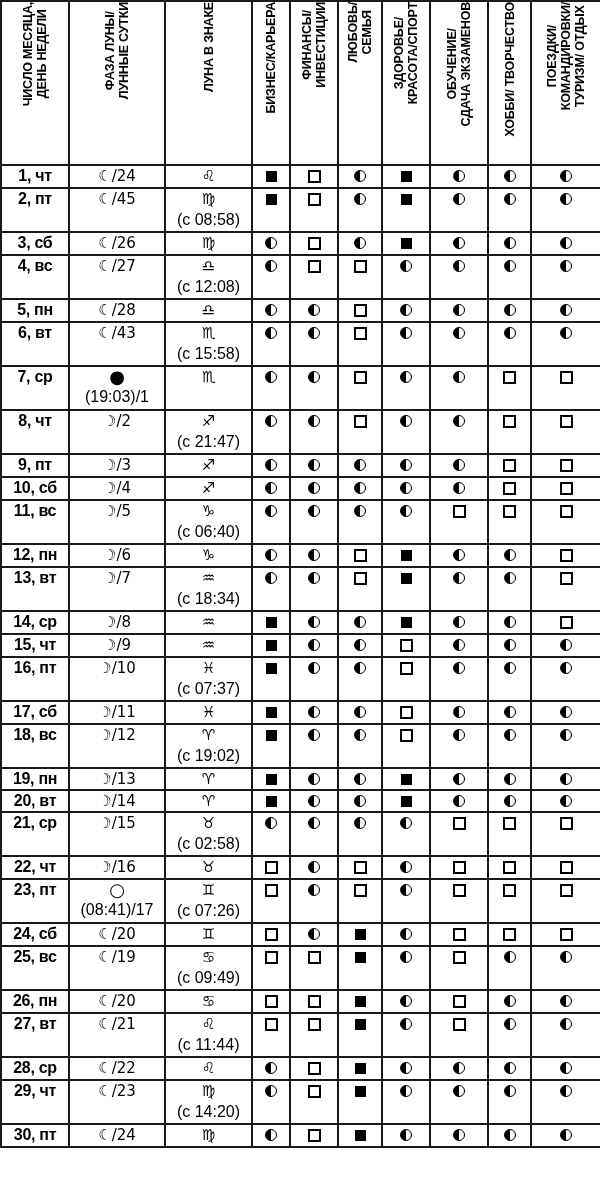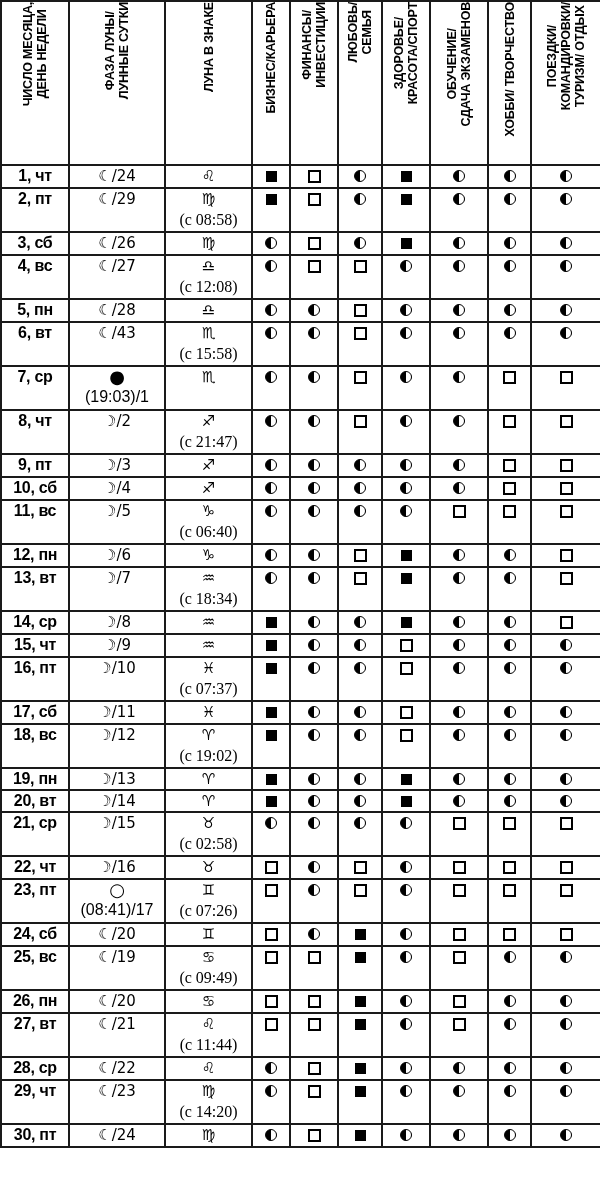--- a/index.html
+++ b/index.html
@@ -33,21 +33,21 @@
     white-space: pre-line;
     display: inline-block;
   }
   tr.single td { height: 19px; }
   tr.double td { height: 42px; }
   .date { font-weight: bold; font-size: 16px; line-height: 20px; letter-spacing: -0.3px; }
   .phase { font-size: 16px; line-height: 20px; }
   .phase .time { display: block; line-height: 20px; }
   .sign { font-size: 16px; line-height: 20px; }
   .sign .glyph { display: block; font-family: "DejaVu Sans", sans-serif; font-size: 15px; line-height: 20px; }
-  .sign .since { display: block; line-height: 22px; font-family: Liberation Serif, serif; }
+  .sign .since { display: block; line-height: 22px; }
   .phase .pglyph { font-family: "DejaVu Sans", sans-serif; font-size: 15px; text-align: center; }
   .phase .bigglyph { display:block; font-family: "DejaVu Sans", sans-serif; font-size: 18px; line-height: 20px; }
   .mark { display: inline-block; margin-top: 4px; }
   .mark.good { width: 12px; height: 12px; border-radius: 50%;
     background: radial-gradient(circle at 72% 50%, #fff 0 1.6px, transparent 1.8px),
                 radial-gradient(circle at 30% 50%, #000 0 1.6px, transparent 1.8px),
                 linear-gradient(90deg, #000 50%, #fff 50%);
     border: 1.5px solid #000; box-sizing: border-box; }
   .mark.bad { width: 11px; height: 11px; background: #000; margin-top: 5px; }
   .mark.neutral { width: 13px; height: 13px; border: 2px solid #000; box-sizing: border-box; background: #fff; }
@@ -101,21 +101,21 @@
         <td><span class="mark bad"></span></td>
         <td><span class="mark neutral"></span></td>
         <td><span class="mark good"></span></td>
         <td><span class="mark bad"></span></td>
         <td><span class="mark good"></span></td>
         <td><span class="mark good"></span></td>
         <td><span class="mark good"></span></td>
       </tr>
       <tr class="double">
         <td><span class="date">2, пт</span></td>
-        <td class="phase"><span class="pglyph">☾/29</span><span class="time"></span></td>
+        <td class="phase"><span class="pglyph">☾/45</span><span class="time"></span></td>
         <td class="sign">
           <span class="glyph">♍</span>
           <span class="since">(с 08:58)</span>
         </td>
         <td><span class="mark bad"></span></td>
         <td><span class="mark neutral"></span></td>
         <td><span class="mark good"></span></td>
         <td><span class="mark bad"></span></td>
         <td><span class="mark good"></span></td>
         <td><span class="mark good"></span></td>

